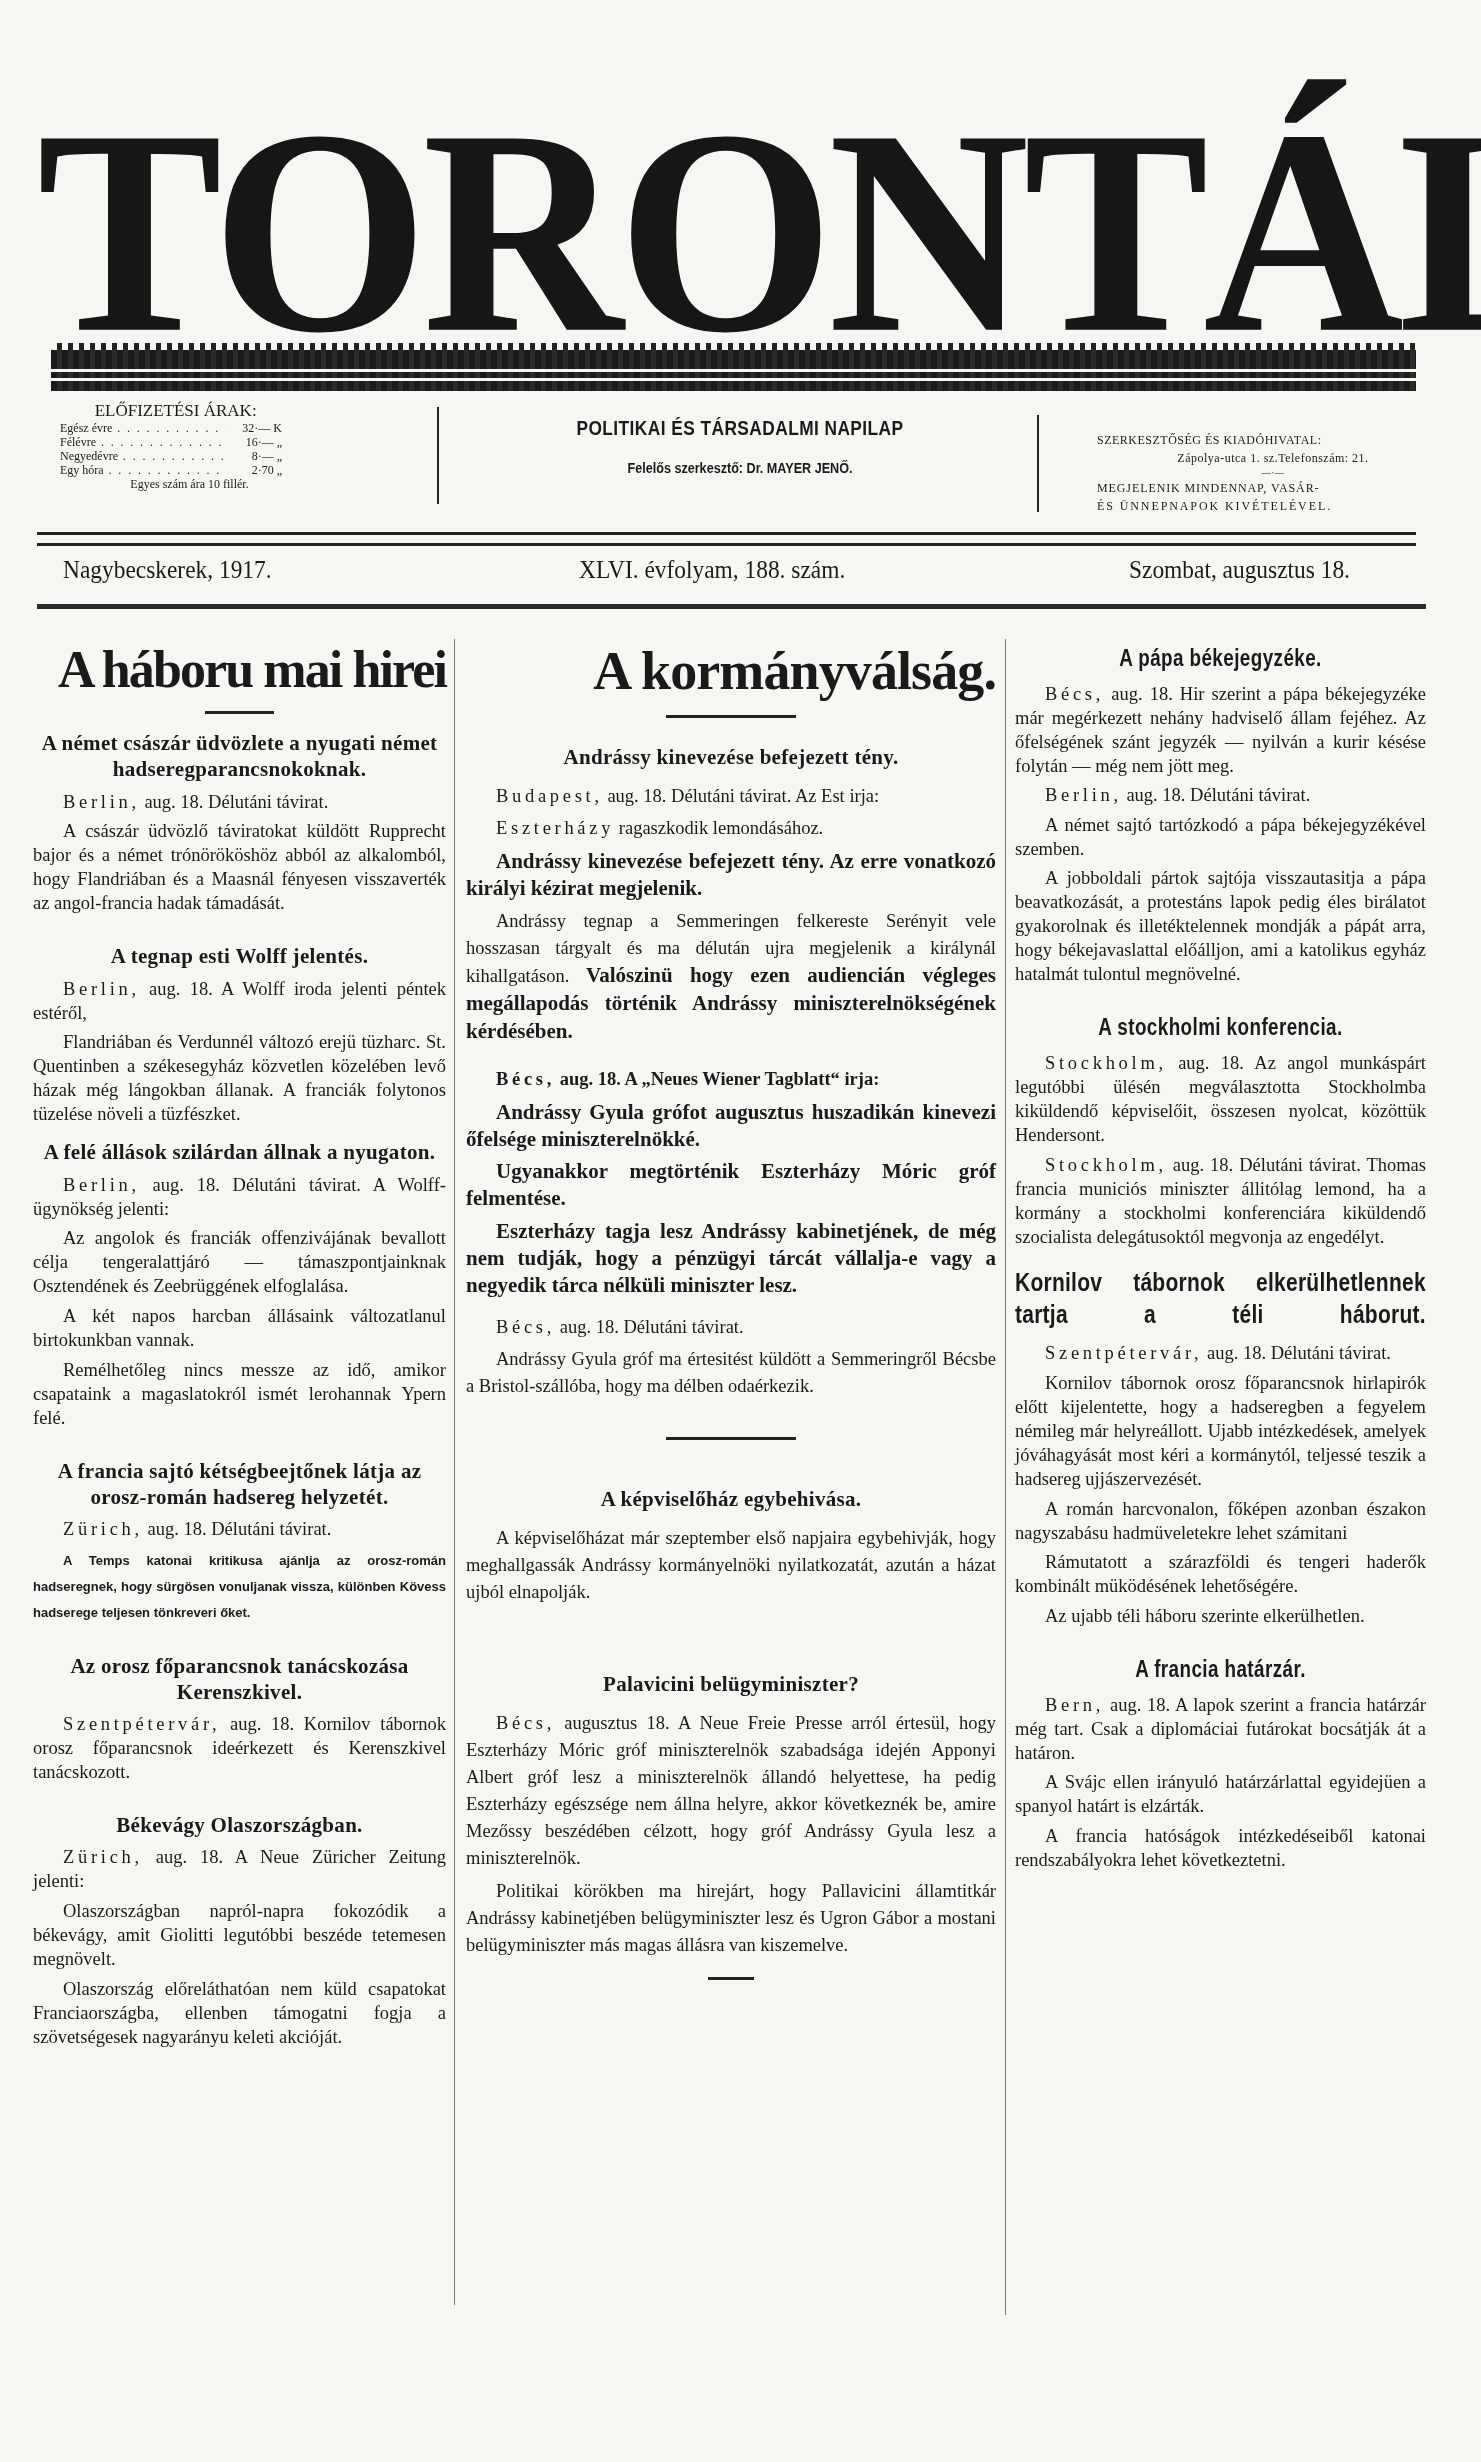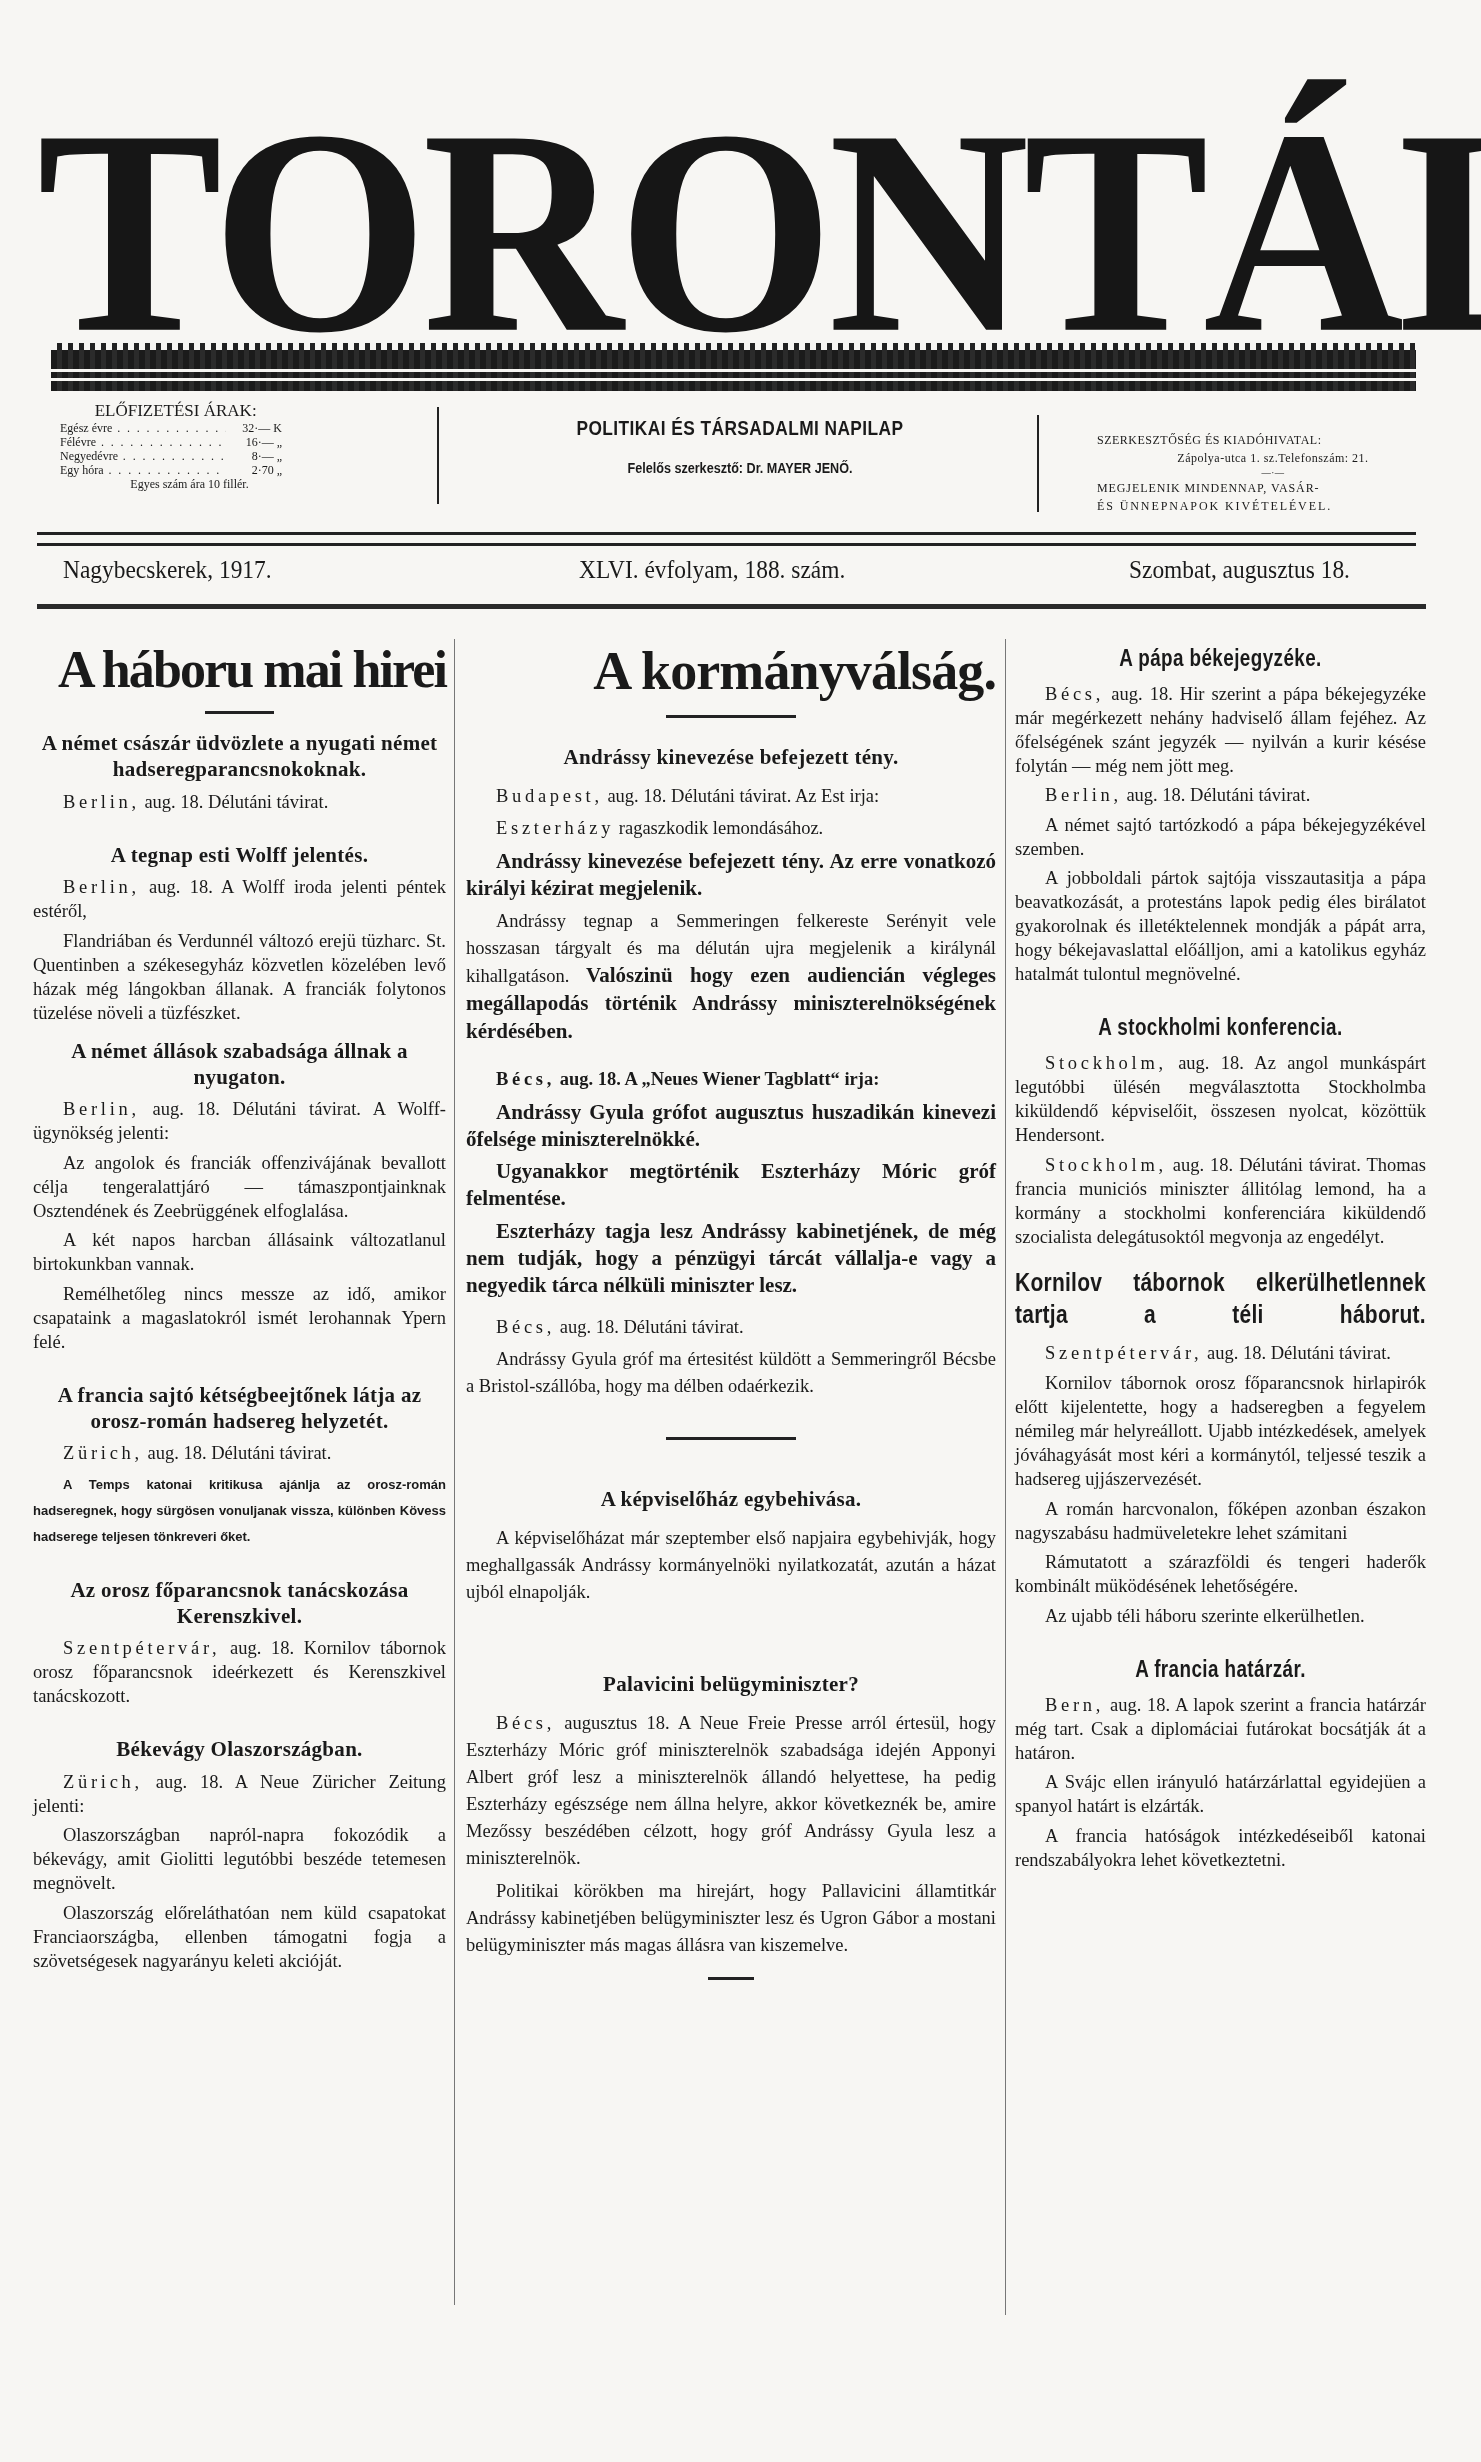--- a/index.html
+++ b/index.html
@@ -151,30 +151,31 @@
   <div class="col-sep" style="left:454px; top:639px; height:1666px;"></div>
   <div class="col-sep" style="left:1005px; top:639px; height:1676px;"></div>
 
   <div class="col col-left">
     <h1 class="big">A háboru mai hirei</h1>
     <div class="short-rule"></div>
 
     <article>
       <h2>A német császár üdvözlete a nyugati német hadseregparancsnokoknak.</h2>
       <p><span class="spaced">Berlin,</span> <span>aug. 18. Délutáni távirat.</span></p>
+      <p>A császár üdvözlő táviratokat küldött Rupprecht bajor és a német trónörököshöz abból az alkalomból, hogy Flandriában és a Maasnál fényesen visszaverték az angol-francia hadak támadását.</p>
     </article>
 
     <article class="gap-l">
       <h2>A tegnap esti Wolff jelentés.</h2>
       <p><span class="spaced">Berlin,</span> <span>aug. 18. A Wolff iroda jelenti péntek estéről,</span></p>
       <p>Flandriában és Verdunnél változó erejü tüzharc. St. Quentinben a székesegyház közvetlen közelében levő házak még lángokban állanak. A franciák folytonos tüzelése növeli a tüzfészket.</p>
     </article>
 
     <article>
-      <h2>A német állások szabadsága állnak a nyugaton.</h2>
+      <h2>A felé állások szilárdan állnak a nyugaton.</h2>
       <p><span class="spaced">Berlin,</span> <span>aug. 18. Délutáni távirat. A Wolff-ügynökség jelenti:</span></p>
       <p>Az angolok és franciák offenzivájának bevallott célja tengeralattjáró — támaszpontjainknak Osztendének és Zeebrüggének elfoglalása.</p>
       <p>A két napos harcban állásaink változatlanul birtokunkban vannak.</p>
       <p>Remélhetőleg nincs messze az idő, amikor csapataink a magaslatokról ismét lerohannak Ypern felé.</p>
     </article>
 
     <article class="gap-l">
       <h2>A francia sajtó kétségbeejtőnek látja az orosz-román hadsereg helyzetét.</h2>
       <p><span class="spaced">Zürich,</span> <span>aug. 18. Délutáni távirat.</span></p>
       <p><span class="sansbold">A Temps katonai kritikusa ajánlja az orosz-román hadseregnek, hogy sürgösen vonuljanak vissza, különben Kövess hadserege teljesen tönkreveri őket.</span></p>

